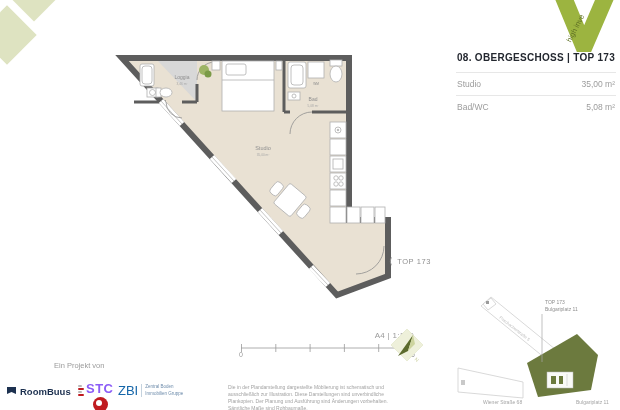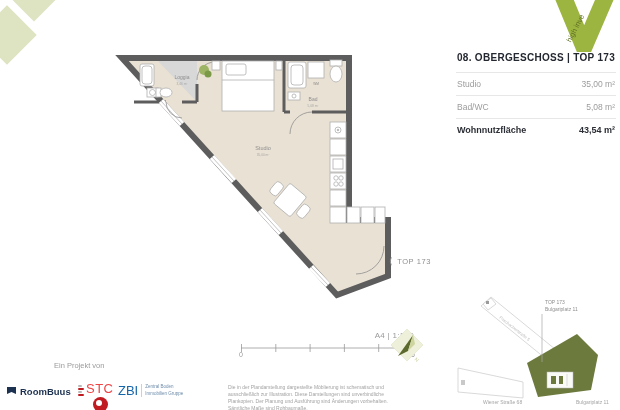--- a/index.html
+++ b/index.html
@@ -33,21 +33,21 @@
   .scalebar .n0{position:absolute;left:-1px;top:20px;font-size:7px;color:#9a9a9a;}
   .scalebar .n5{position:absolute;right:1px;top:20px;font-size:7px;color:#9a9a9a;}
 
   
   .projectof{left:8px;top:361px;font-size:7.5px;color:#9b9b9b;margin-left:46px;}
   .logo-roombuus{left:6px;top:386px;display:flex;align-items:flex-start;gap:3px;}
   .logo-roombuus .txt{font-size:9.5px;font-weight:bold;color:#1d3150;}
   .logo-stc{left:78px;top:382px;display:flex;align-items:flex-start;gap:2px;}
   .stc-bars{display:flex;flex-direction:column;gap:1.5px;margin-top:3px;}
   .stc-bars i{display:block;height:1.5px;border-radius:1px;}
-  .stc-txt{font-size:13px;font-weight:normal;color:#ef4444;letter-spacing:.5px;line-height:1;}
+  .stc-txt{font-size:13px;font-weight:bold;color:#8b5cf6;letter-spacing:.5px;line-height:1;}
   .stc-dot{position:absolute;left:15px;top:15px;width:15px;height:15px;border-radius:50%;background:#c01b20;}
   .stc-dot:after{content:"";position:absolute;left:3px;top:3px;width:6px;height:6px;border-radius:50%;background:#fff;}
   .logo-zbi{left:118px;top:384px;display:flex;align-items:center;gap:3px;}
   .zbi-txt{font-size:13px;font-weight:normal;color:#1566a9;line-height:1;}
   .zbi-sub{border-left:1px solid #c4d2de;padding-left:3px;font-size:4.5px;color:#6e8cab;line-height:1.35;}
   .disclaimer{left:228px;top:379px;width:176px;font-size:5px;line-height:1.4;color:#a3a3a3;}
 </style>
 </head>
 <body>
 
@@ -66,24 +66,20 @@
   <div class="abs panel">
     <div class="panel-title">08. OBERGESCHOSS | TOP 173</div>
     <div class="tbl">
       <div class="row">
         <span>Studio</span>
         <span>35,00 m²</span>
       </div>
       <div class="row">
         <span>Bad/WC</span>
         <span>5,08 m²</span>
-      </div>
-      <div class="row total">
-        <span>Wohnnutzfläche</span>
-        <span>43,54 m²</span>
       </div>
     </div>
   </div>
 
   <svg class="abs" style="left:100px;top:48px" width="300" height="252" viewBox="0 0 300 252">
 
     <path d="M22 10 L249 10 L249 172 L288 172 L288 228 L237 247 Z" fill="#e9e1d3" stroke="#5d5d5d" stroke-width="6" stroke-linejoin="miter"></path>
 
     <polygon points="58,13 97,13 97,54" fill="#d8d8d8"></polygon>
 

